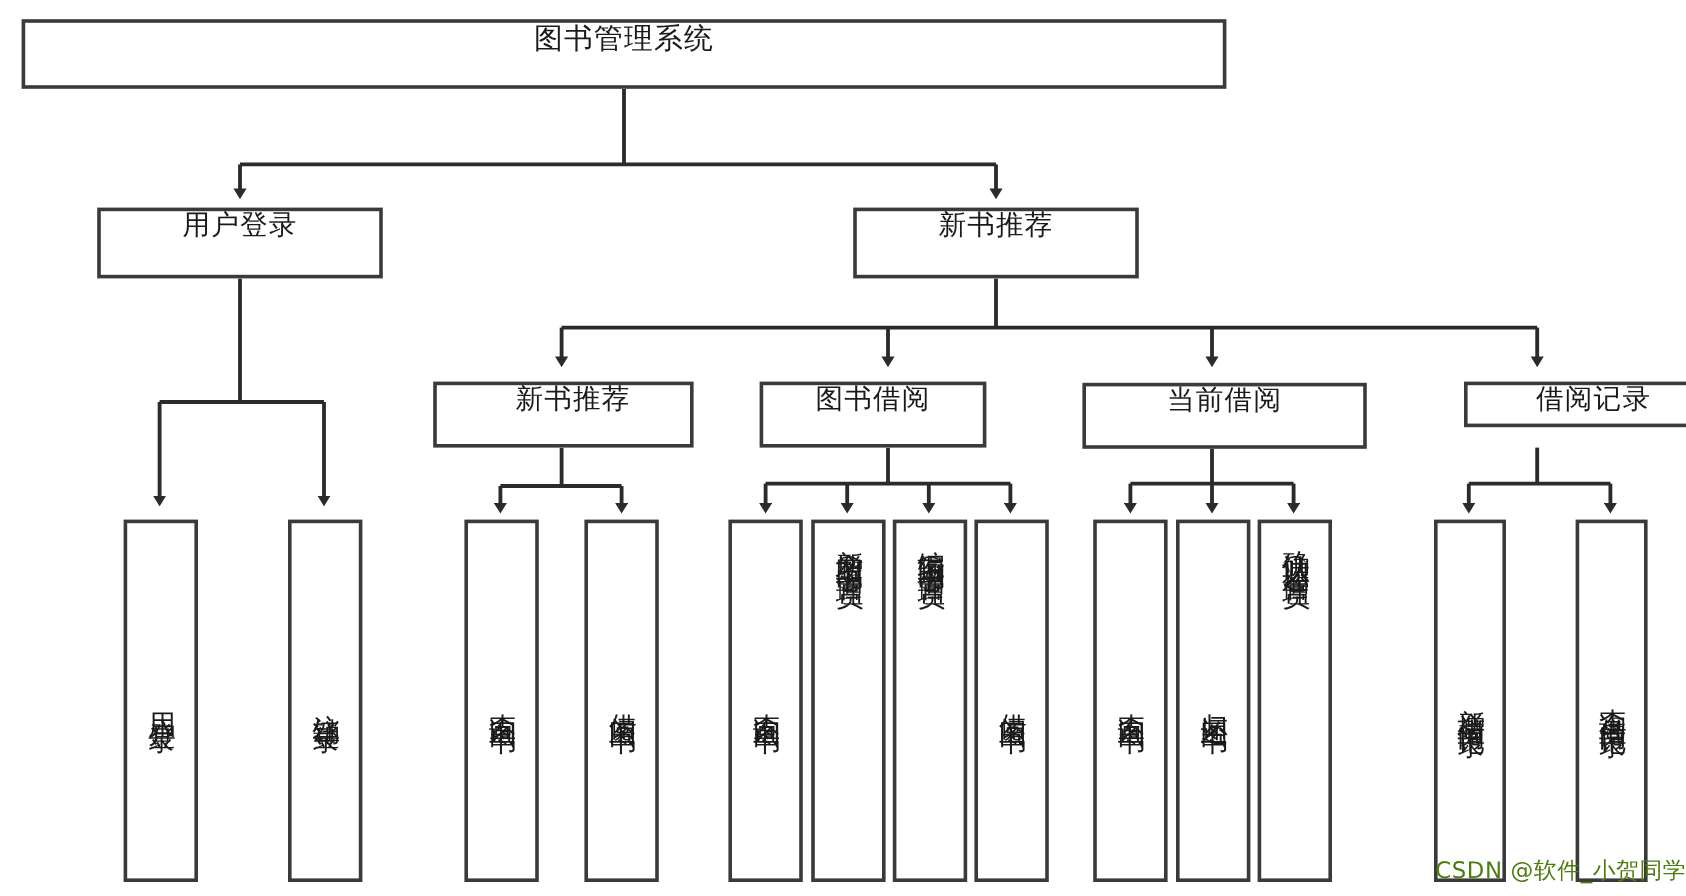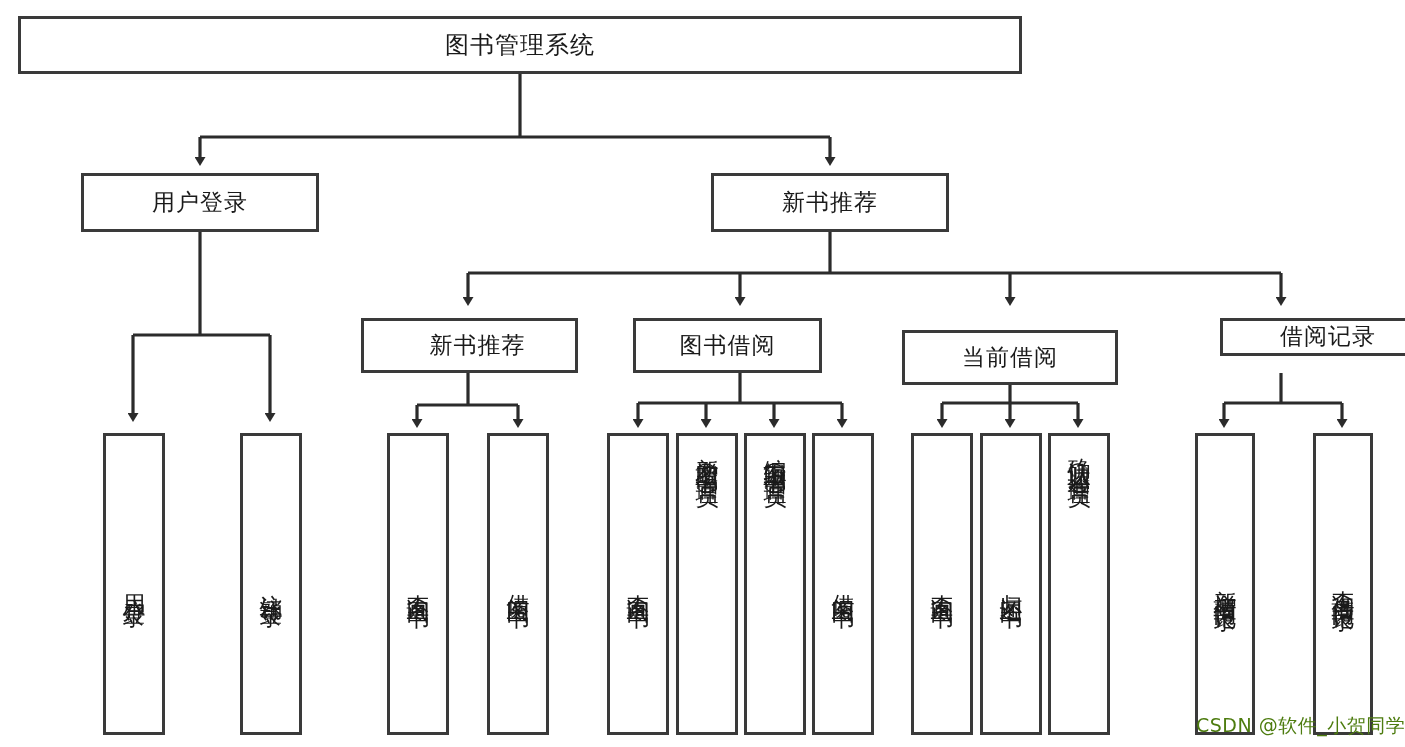--- a/index.html
+++ b/index.html
@@ -25,21 +25,21 @@
     width: 1405px;
     height: 747px;
     pointer-events: none;
   }
   .node {
     position: absolute;
     box-sizing: border-box;
     border: 3px solid #3a3a3a;
     background: #ffffff;
     display: flex;
-    align-items: center;
+    align-items: flex-start;
     justify-content: center;
     color: #1a1a1a;
   }
   .node-label {
     display: block;
     text-align: center;
     line-height: 1.12;
     white-space: nowrap;
   }
   
@@ -150,21 +150,21 @@
   </div>
 
   <div class="node horiz" style="left:361px; top:318px; width:217px; height:55px;padding-left:16px;">
     <span class="node-label">新书推荐</span>
   </div>
 
   <div class="node horiz" style="left:633px; top:318px; width:189px; height:55px;">
     <span class="node-label">图书借阅</span>
   </div>
 
-  <div class="node horiz" style="left:902px; top:330px; width:216px; height:55px;">
+  <div class="node horiz" style="left:902px; top:319px; width:237px; height:55px;">
     <span class="node-label">当前借阅</span>
   </div>
 
   <div class="node horiz" style="left:1184px; top:318px; width:216px; height:38px;margin-left:36px;">
     <span class="node-label">借阅记录</span>
   </div>
 
   <div class="node vert center-text" style="left:103px; top:433px; width:62px; height:302px;">
     <span class="node-label">用户登录</span>
   </div>

